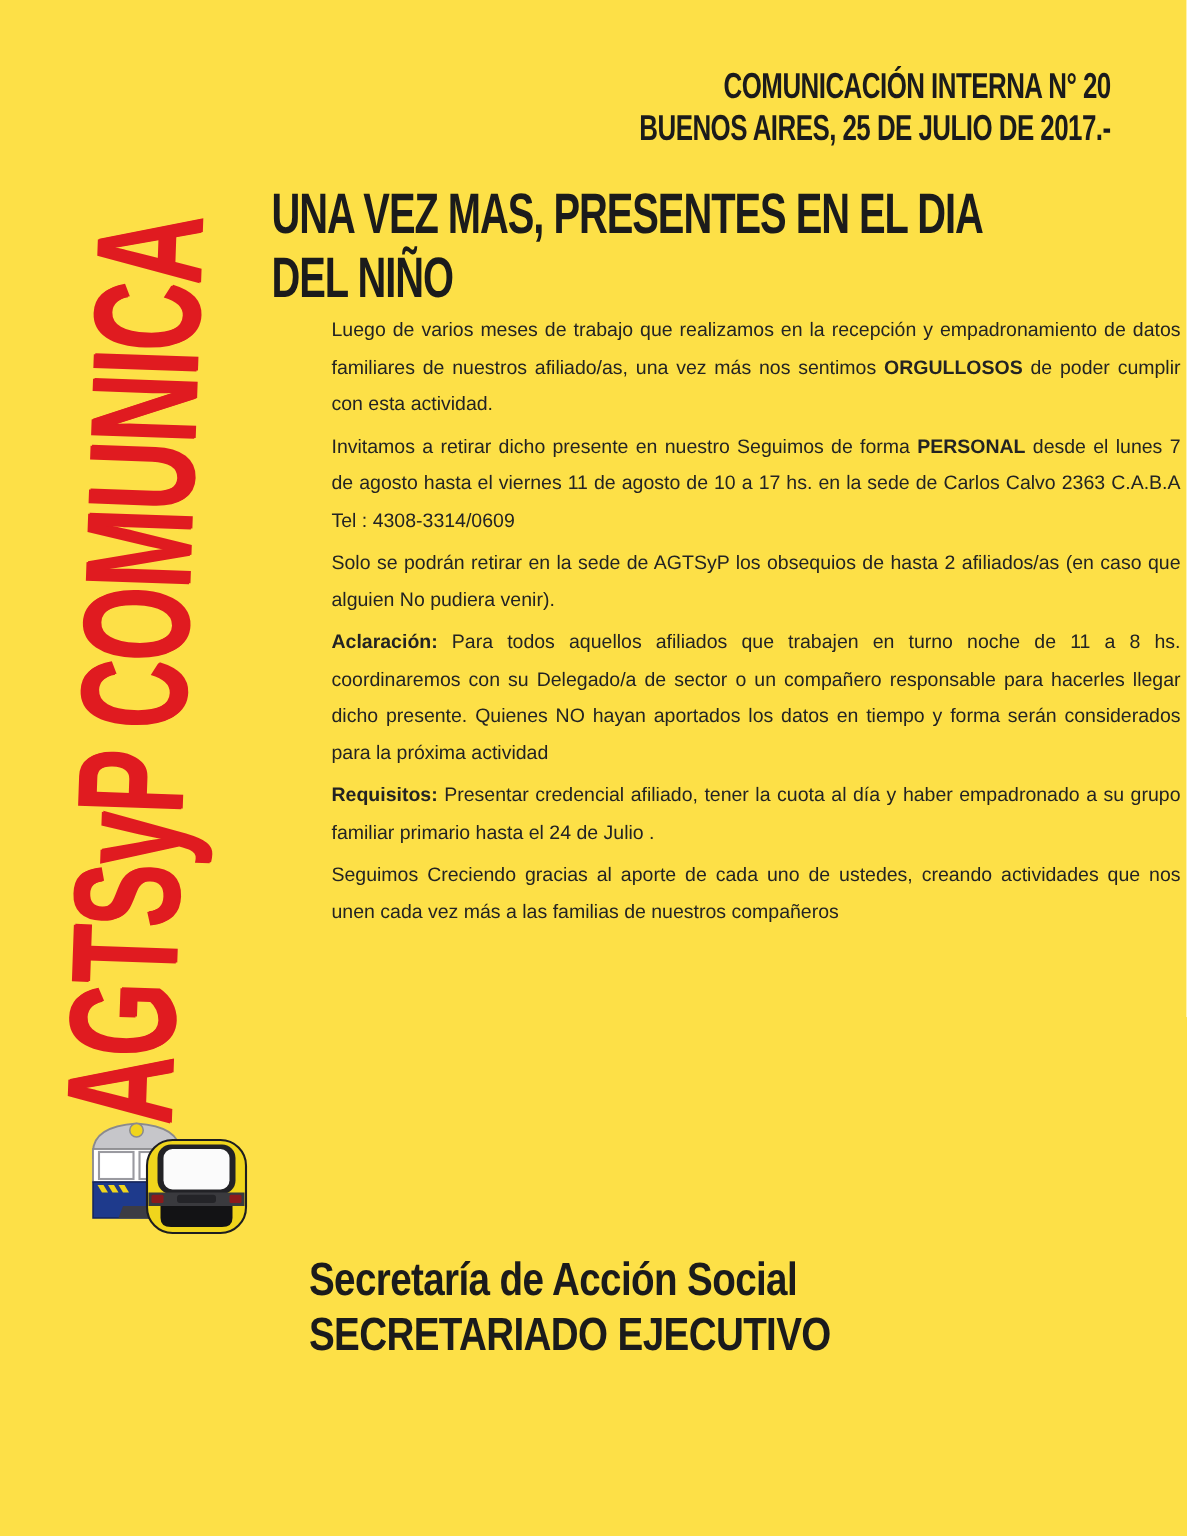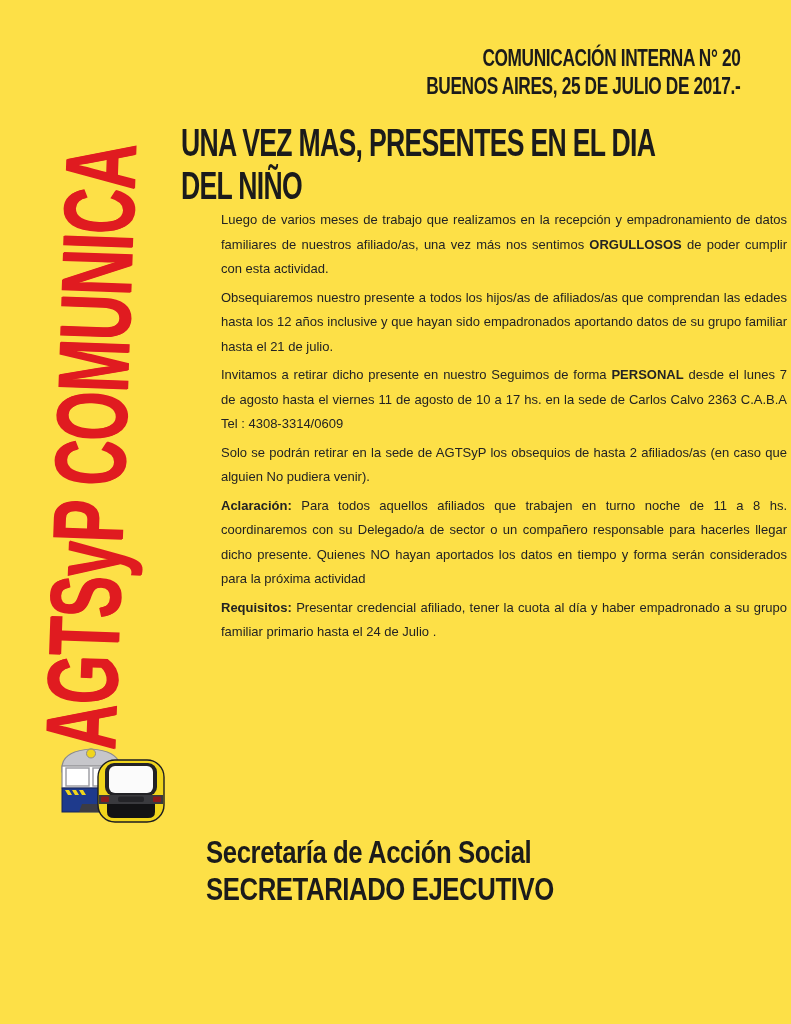--- a/index.html
+++ b/index.html
@@ -122,25 +122,25 @@
     <span>AGTSyP COMUNICA</span>
   </div>
 
   <h1 class="title">
     <div>UNA VEZ MAS, PRESENTES EN EL DIA</div>
     <div>DEL NIÑO</div>
   </h1>
 
   <div class="body-text">
       <p><span>Luego de varios meses de trabajo que realizamos en la recepción y empadronamiento de datos familiares de nuestros afiliado/as, una vez más nos sentimos </span><span class="bold">ORGULLOSOS</span><span> de poder cumplir con esta actividad.</span></p>
-      <p><span>Obsequiaremos nuestro presente a todos los hijos/as de afiliados/as  que comprendan las edades hasta los 12 años inclusive y  que hayan sido empadronados aportando datos de su grupo familiar hasta el 21 de julio.</span></p>
       <p><span>Invitamos a retirar dicho presente en nuestro Seguimos de forma </span><span class="bold">PERSONAL</span><span> desde el lunes 7 de agosto hasta el viernes 11 de agosto de 10 a 17 hs. en la sede de Carlos Calvo 2363  C.A.B.A  Tel : 4308-3314/0609</span></p>
       <p><span>Solo se podrán retirar en la sede de AGTSyP los obsequios de hasta 2 afiliados/as (en caso que alguien No pudiera venir).</span></p>
       <p><span class="bold">Aclaración:</span><span> Para todos aquellos afiliados que trabajen en turno noche de 11 a 8 hs. coordinaremos con su Delegado/a de sector o un compañero responsable para hacerles llegar dicho presente. Quienes NO hayan aportados los datos en tiempo y forma serán considerados para la próxima actividad</span></p>
       <p><span class="bold">Requisitos:</span><span> Presentar credencial  afiliado, tener la cuota al día y haber empadronado a su grupo familiar primario hasta el 24 de Julio .</span></p>
+      <p><span>Seguimos Creciendo gracias al aporte de cada uno de ustedes, creando actividades que nos unen cada vez más a las familias de nuestros compañeros</span></p>
     </div>
 
   <svg class="logo" viewBox="0 0 118 84" xmlns="http://www.w3.org/2000/svg">
 
     <g>
       <path d="M 10 28 Q 10 11 39 9 Q 68 11 68 28 L 68 32 L 10 32 Z" fill="#c6c6ca" stroke="#8a8a8e" stroke-width="1.2"></path>
       <circle cx="39" cy="13.5" r="4.5" fill="#f0d51c" stroke="#8a8a8e" stroke-width="1"></circle>
       <rect x="10" y="26" width="58" height="22" fill="#ffffff" stroke="#8a8a8e" stroke-width="1.2"></rect>
       <rect x="14" y="28" width="23" height="18" fill="#ffffff" stroke="#9a9aa0" stroke-width="1.4"></rect>
       <rect x="41" y="28" width="23" height="18" fill="#ffffff" stroke="#9a9aa0" stroke-width="1.4"></rect>

